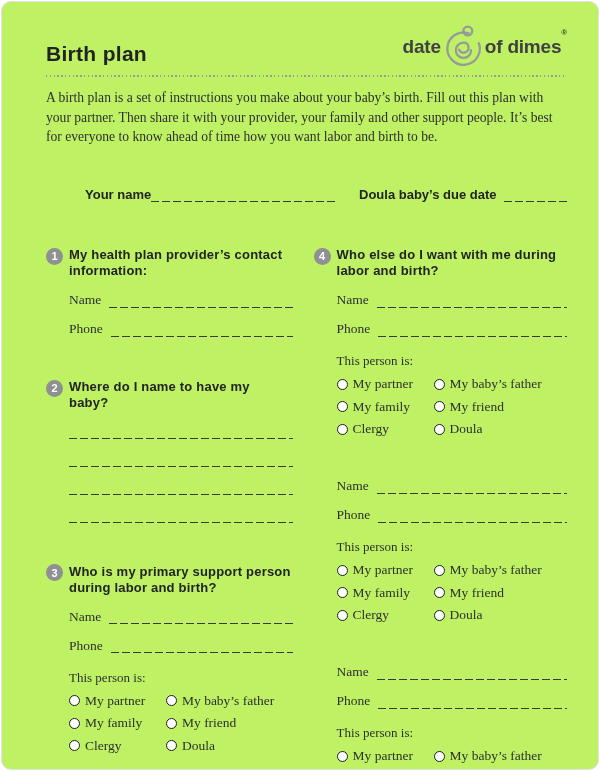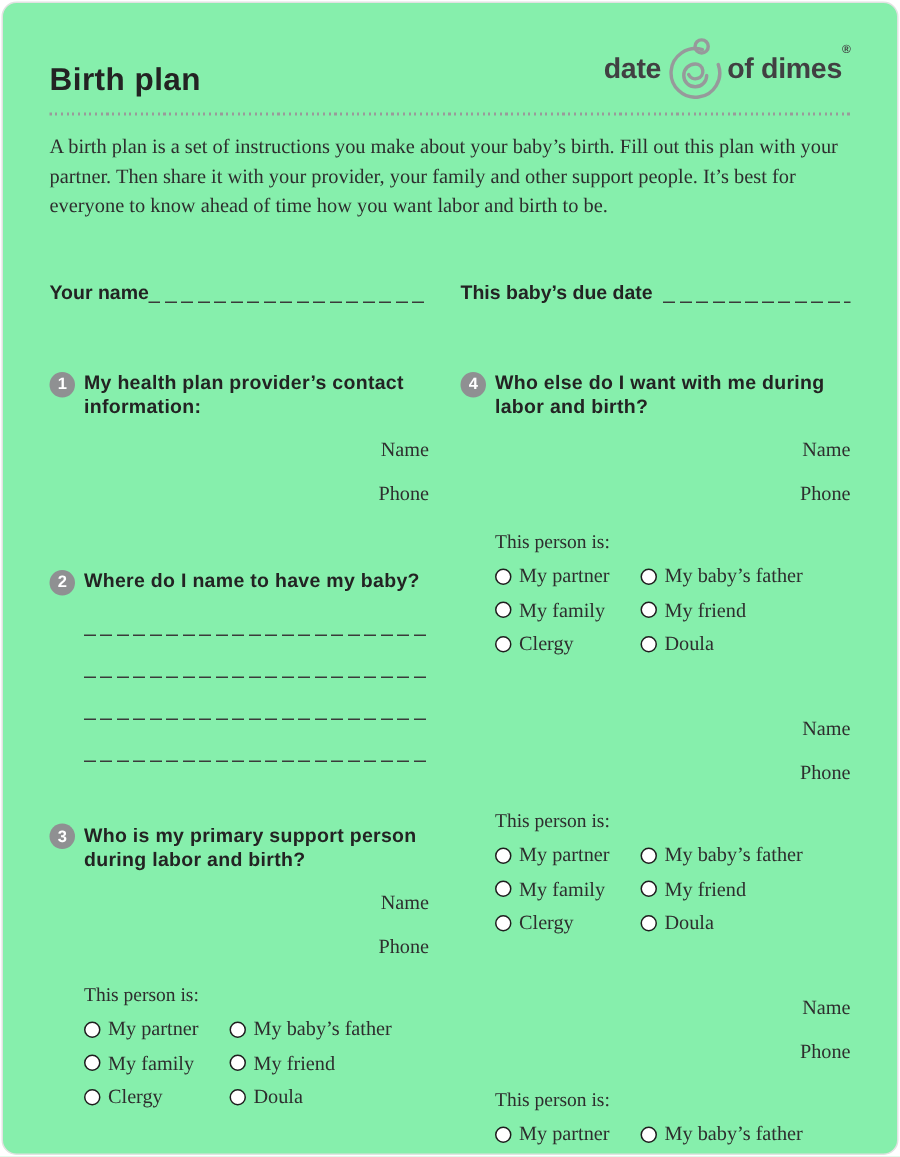--- a/index.html
+++ b/index.html
@@ -5,22 +5,22 @@
   * { margin: 0; padding: 0; box-sizing: border-box; }
   html, body { width: 600px; height: 771px; background: #ffffff; }
   body { font-family: "Liberation Sans", sans-serif; color: #2b2b2b; }
 
   .page {
     position: relative;
     width: 598px; height: 769px;
     margin: 1px;
     border: 1.5px solid #e2e2e2;
     border-radius: 10px;
-    background: #86efac;
-    padding: 24px 31px 0 31px;
+    background: #bef264;
+    padding: 24px 31px 0 44px;
     overflow: hidden;
   }
 
   
   .header { display: flex; justify-content: space-between; align-items: flex-end; }
   .title {
     font-size: 21px; font-weight: bold; letter-spacing: 0.3px; color: #232323;
     padding-bottom: 2px;
   }
   .logo { display: flex; align-items: center; color: #414042; }
@@ -37,21 +37,21 @@
   
   .serif { font-family: "Liberation Serif", serif; }
   .intro {
     margin-top: 11px;
     font-family: "Liberation Serif", serif;
     font-size: 13.6px; line-height: 1.45; color: #2e2e2e;
     max-width: 540px;
   }
 
   
-  .top-fields { display: flex; margin-top: 39px; }
+  .top-fields { display: flex; margin-top: 39px; margin-left: 39px; }
   .top-field { display: flex; align-items: flex-end; }
   .top-field .tf-label { font-size: 13px; font-weight: bold; color: #232323; white-space: nowrap; }
   .uline {
     display: inline-block;
     background: repeating-linear-gradient(to right, #3a3a3a 0 8px, transparent 8px 11px) left bottom / 100% 1.4px no-repeat;
     height: 16px;
   }
   .tf-name { width: 253px; }
   .tf-name .uline { flex: 1; }
   .tf-due { margin-left: 21px; flex: 1; }
@@ -71,21 +71,21 @@
     display: flex; align-items: center; justify-content: center;
     margin-top: 0.5px;
   }
   .section-title {
     margin-left: 6px;
     font-size: 13px; font-weight: bold; line-height: 1.24;
     letter-spacing: 0.2px; color: #232323;
   }
   .section-body { padding-left: 23px; }
 
-  .field-row { display: flex; align-items: flex-end; margin-top: 13px; flex-direction: column; }
+  .field-row { display: flex; align-items: flex-end; margin-top: 13px; }
   .flabel { font-size: 13.5px; color: #2e2e2e; }
   .field-row .uline { flex: 1; margin-left: 8px; }
 
   .blank-line { height: 28px; margin-top: 0; }
   .blank-line .uline { width: 100%; height: 28px; }
 
   .tpi { font-size: 13px; color: #2e2e2e; margin-top: 16px; }
 
   .options-grid {
     display: grid; grid-template-columns: 97px auto;
@@ -128,21 +128,21 @@
   <div class="dotted-rule"></div>
 
   <p class="intro">A birth plan is a set of instructions you make about your baby’s birth. Fill out this plan with your partner. Then share it with your provider, your family and other support people. It’s best for everyone to know ahead of time how you want labor and birth to be.</p>
 
   <div class="top-fields">
     <div class="top-field tf-name">
       <span class="tf-label">Your name</span>
       <span class="uline"></span>
     </div>
     <div class="top-field tf-due">
-      <span class="tf-label">This baby’s due date</span>
+      <span class="tf-label">Doula baby’s due date</span>
       <span class="uline"></span>
     </div>
   </div>
 
   <div class="columns">
 
     <div class="col-left">
 
       <div class="section">
         <div class="section-head">

